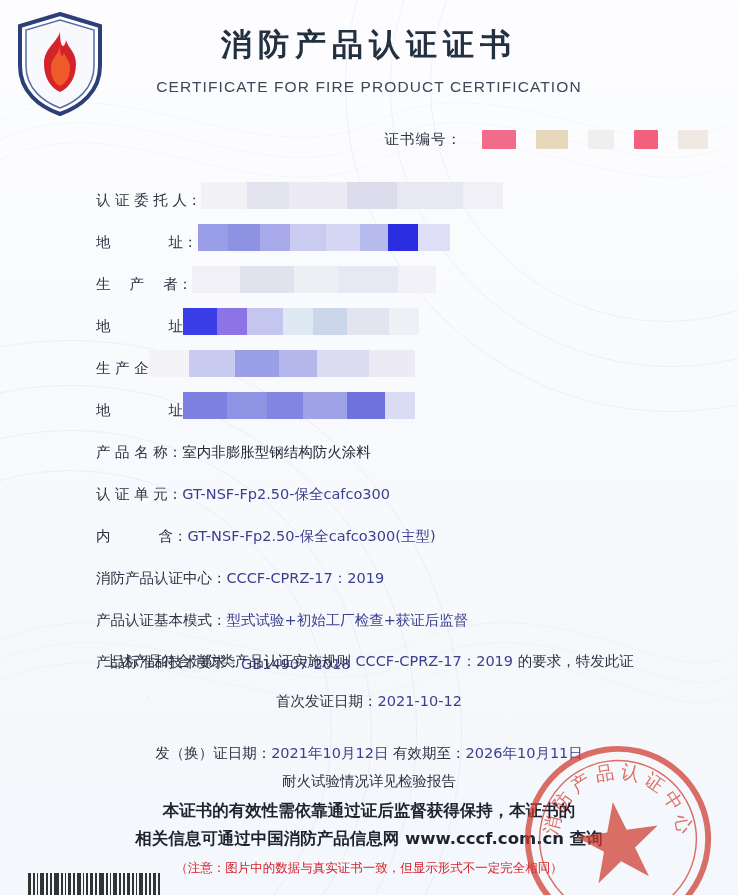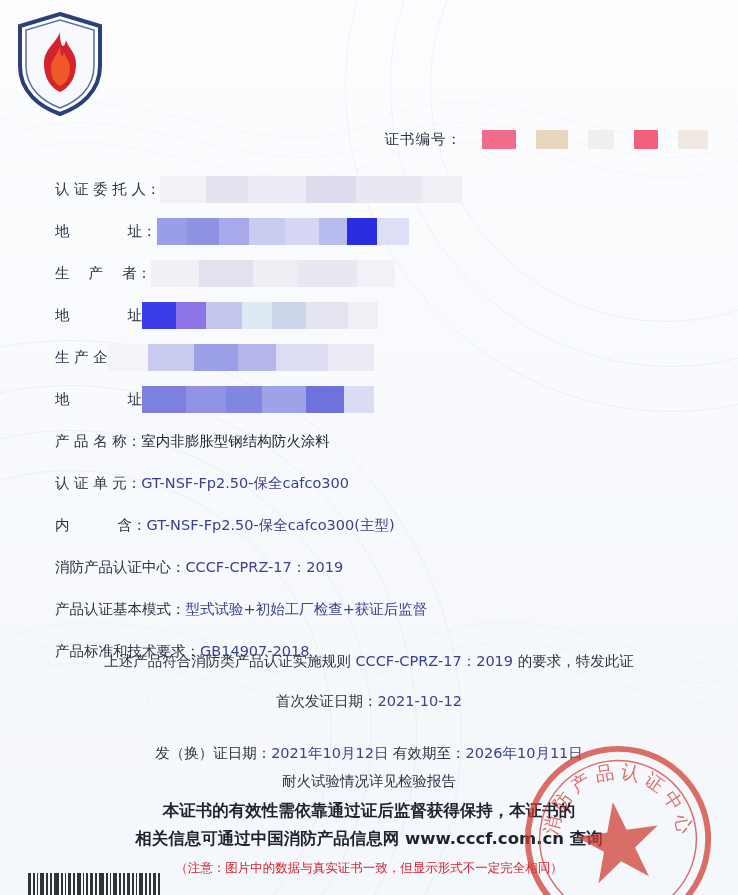--- a/index.html
+++ b/index.html
@@ -95,23 +95,23 @@
   }
 
   .fields {
     position: absolute;
     left: 0;
     top: 168px;
     width: 738px;
   }
   .frow {
     display: flex;
-    align-items: center;
+    align-items: flex-end;
     height: 42px;
-    padding-left: 55px;
+    padding-left: 96px;
   }
   .flabel {
     font-size: 14.5px;
     color: #2b3442;
     white-space: pre;
     font-family: "DejaVu Sans", "Liberation Sans", sans-serif;
   }
   .fvalue {
     font-size: 14.5px;
     color: #3a3f8f;
@@ -217,20 +217,24 @@
     </g>
   </svg>
 
   <svg class="logo" viewBox="0 0 88 104">
     <path d="M44 2 L84 14 L84 54 C84 80 64 95 44 102 C24 95 4 80 4 54 L4 14 Z" fill="#ffffff" stroke="#2b3f7a" stroke-width="4"></path>
     <path d="M44 8 L78 18 L78 54 C78 77 60 90 44 96 C28 90 10 77 10 54 L10 18 Z" fill="#f7f9fd" stroke="#5b6fa8" stroke-width="1.5"></path>
     <path d="M44 20 C40 32 28 36 28 52 C28 66 35 76 44 80 C53 76 60 66 60 52 C60 40 52 36 50 28 C49 36 44 38 44 20 Z" fill="#d5232c"></path>
     <path d="M44 34 C42 44 35 46 35 56 C35 66 39 72 44 74 C49 72 54 66 54 56 C54 48 49 46 48 40 C47 46 44 46 44 34 Z" fill="#ee5a2a"></path>
   </svg>
 
+  <div class="title-block">
+    <div class="title-cn">消防产品认证证书</div>
+    <div class="title-en">CERTIFICATE FOR FIRE PRODUCT CERTIFICATION</div>
+  </div>
 
   <div class="certno-row">
     <span class="certno-label">证书编号：</span>
     <span class="redact" style="width:34px;background:#f26b8a;"></span>
     <span class="redact" style="width:32px;background:#e6d7bd;"></span>
     <span class="redact" style="width:26px;background:#efefef;"></span>
     <span class="redact" style="width:24px;background:#f2607e;"></span>
     <span class="redact" style="width:30px;background:#efe9e1;"></span>
   </div>
 

